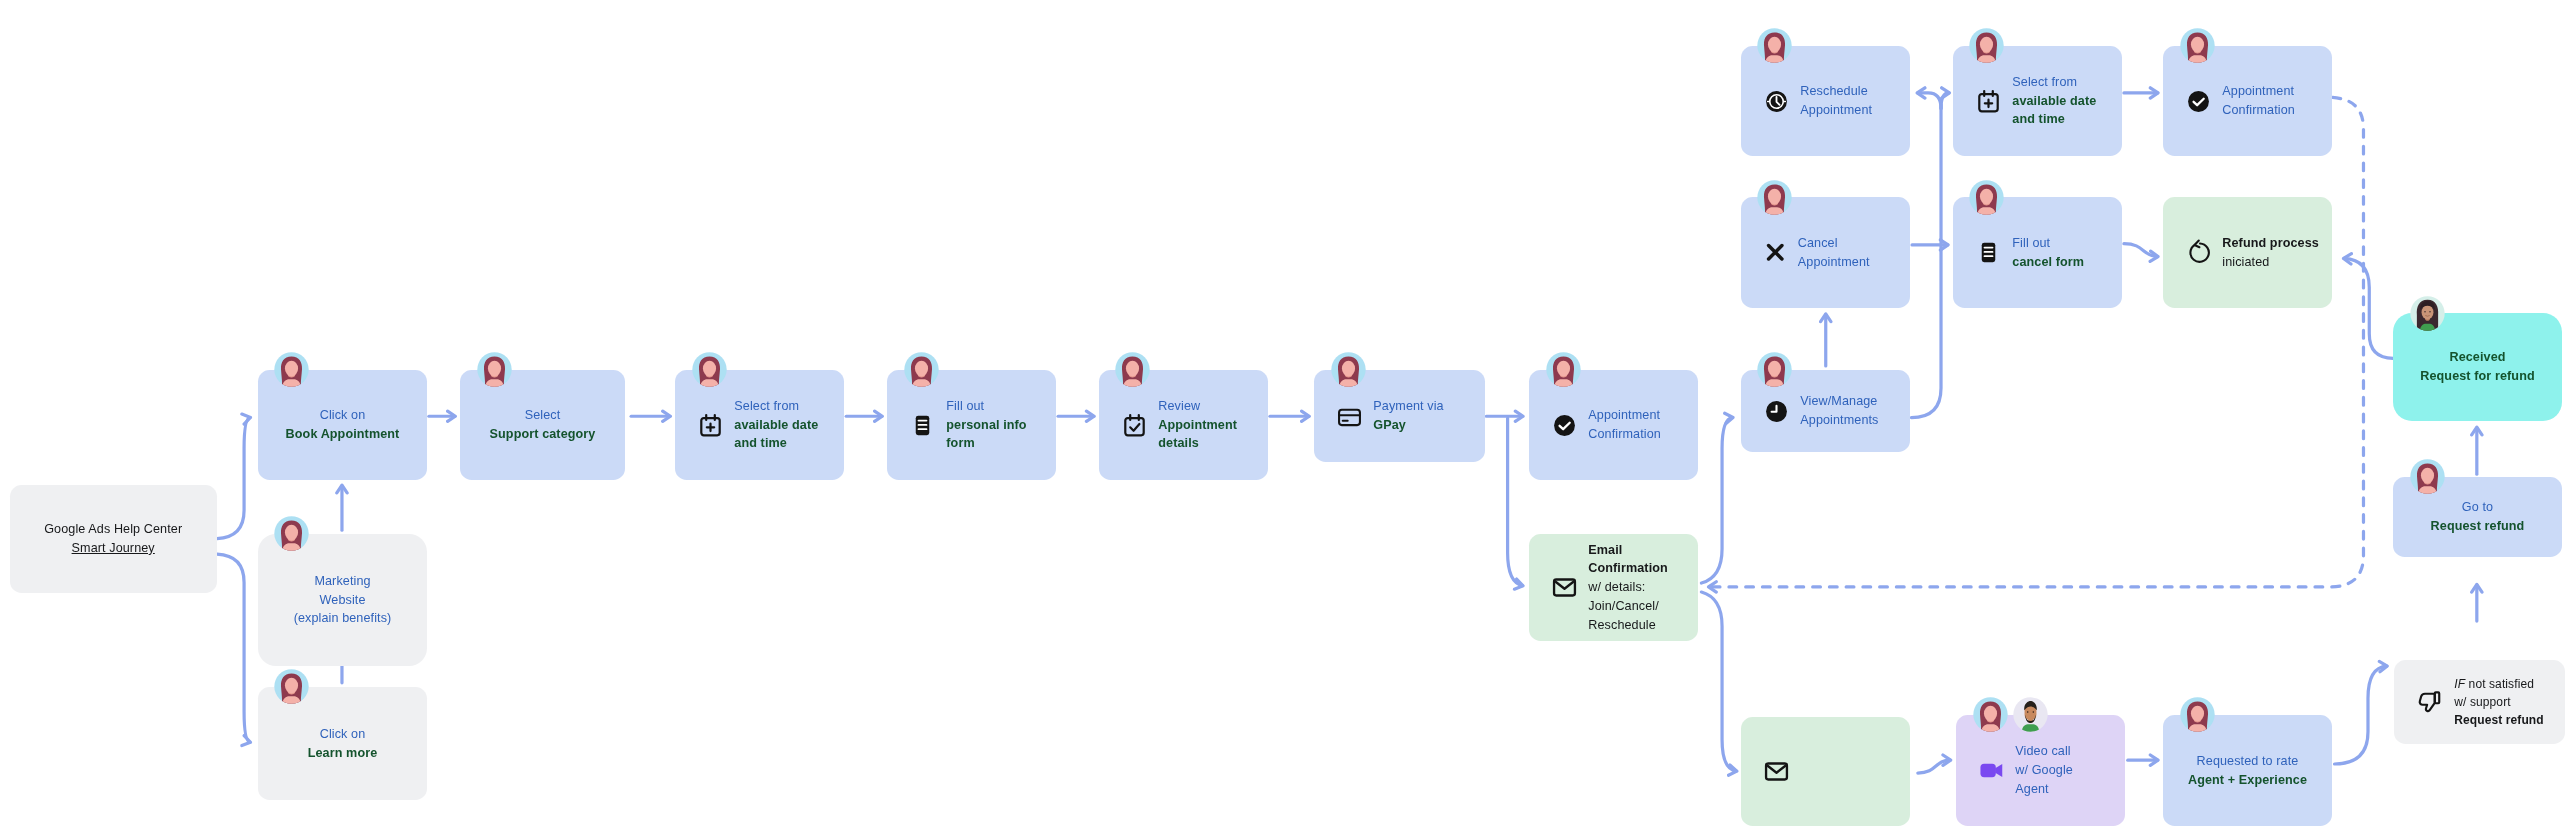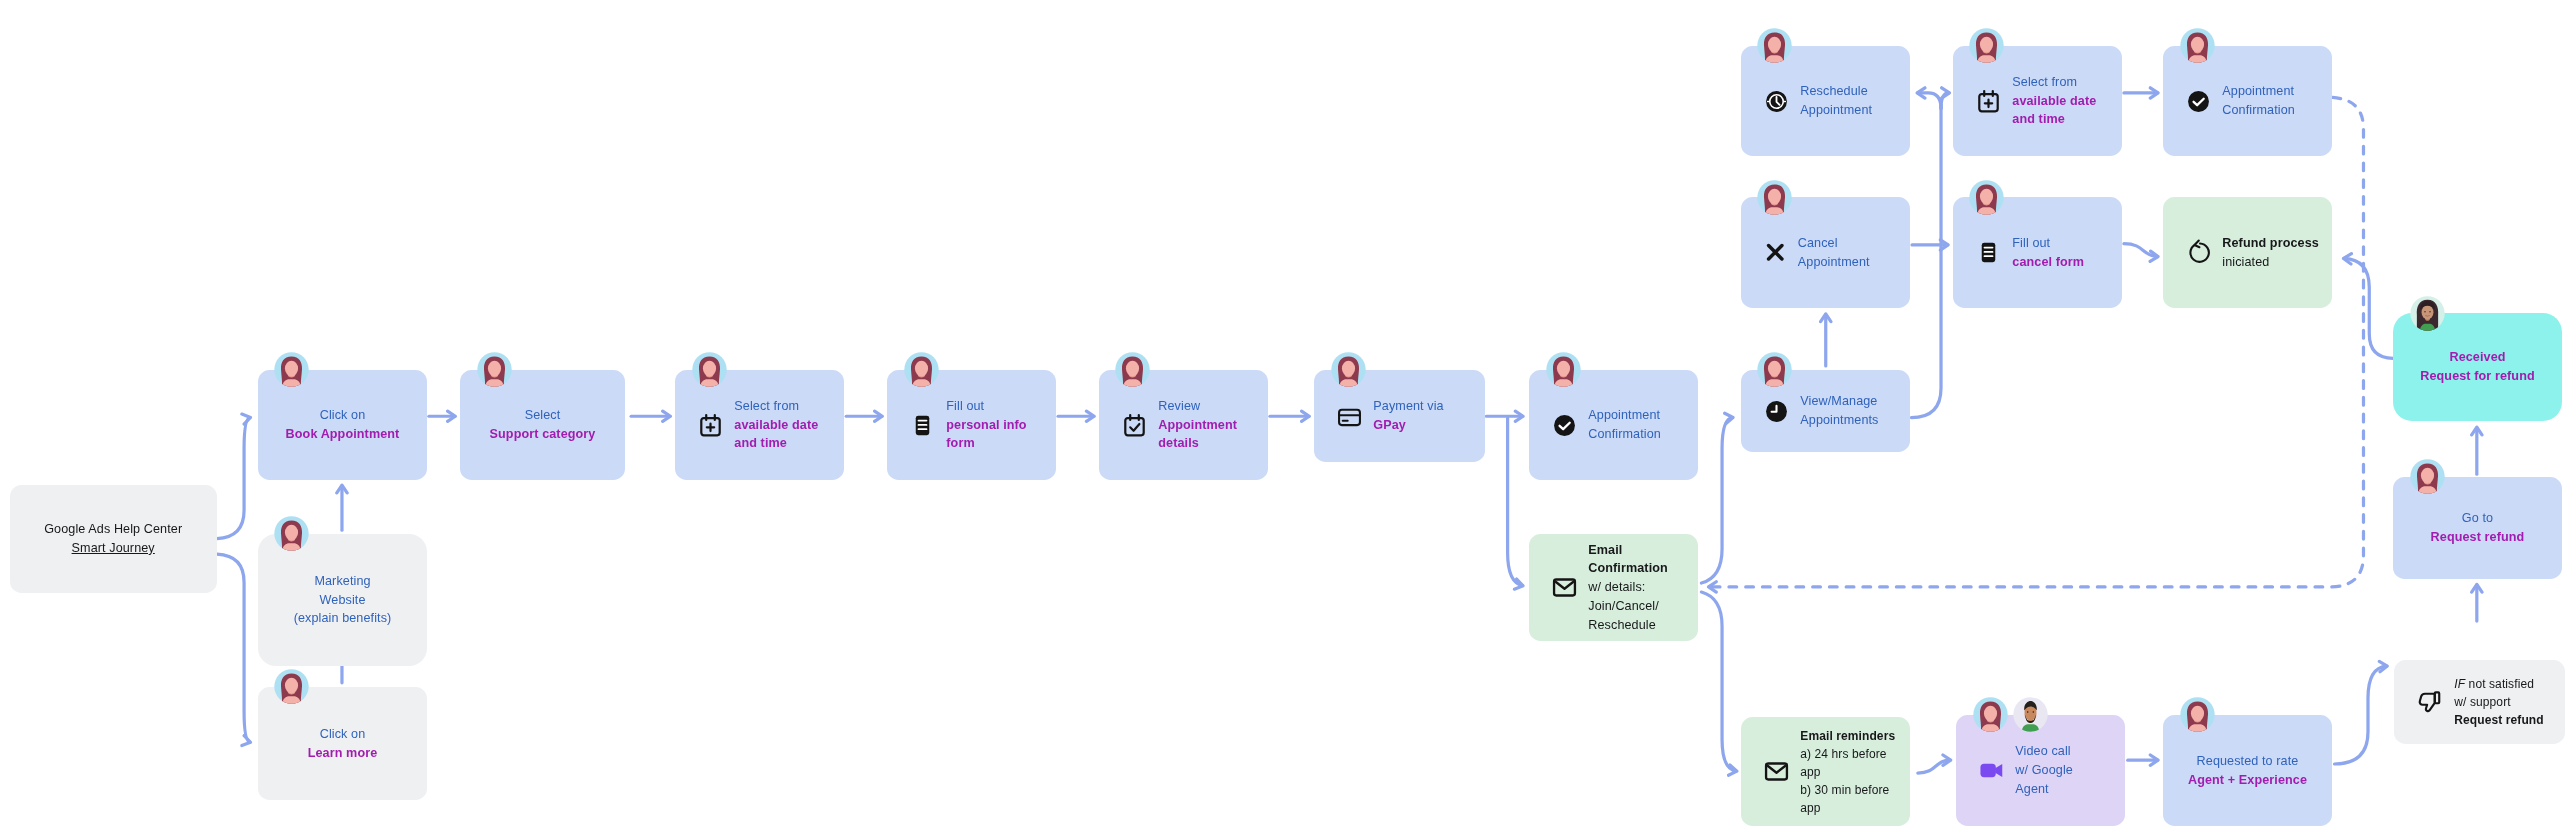--- a/index.html
+++ b/index.html
@@ -17,21 +17,21 @@
   .node.green{background:#d8eedd;}
   .node.purple{background:#ded4f6;}
   .node.cyan{background:#8ef2ec;}
   .node-body{display:flex;align-items:center;width:100%;height:100%;gap:10.3px;padding:0 9px 0 22px;box-sizing:border-box;}
   .node-body.center{justify-content:center;padding:0 6.4px;}
   .labels{font-size:12.6px;line-height:18.7px;letter-spacing:0.1px;}
   .center .labels{text-align:center;}
   .labels.blue-t{color:#2f62bb;}
   .labels.black-t{color:#17181a;}
   .labels .b{font-weight:700;}
-  .blue-t .b{color:#a21caf;}
+  .blue-t .b{color:#14532d;}
   .labels .u{text-decoration:underline;}
   .labels .it{font-style:italic;}
   .nicon{flex:0 0 auto;}
   .avatar{position:absolute;z-index:3;}
   .small-t{font-size:12px;line-height:18px;}
 </style>
 </head>
 <body>
 
 <div id="canvas">
@@ -438,21 +438,21 @@
         <div class="node-body center">
           <div class="labels blue-t">
             <div class="line b">Received</div>
             <div class="line b">Request for refund</div>
           </div>
         </div>
       </div>
       <svg width="35" height="35" class="avatar" style="left: 2410px; top: 296px;" viewBox="0 0 54 54">
         <use href="#av-agentw"></use>
       </svg>
-      <div class="node blue" style="left: 2393px; top: 477px; width: 169px; height: 102px;">
+      <div class="node blue" style="left: 2393px; top: 477px; width: 169px; height: 80px;">
         <div class="node-body center">
           <div class="labels blue-t">
             <div class="line">Go to</div>
             <div class="line b">Request refund</div>
           </div>
         </div>
       </div>
       <svg width="35" height="35" class="avatar" style="left: 2410px; top: 459px;" viewBox="0 0 54 54">
         <use href="#av-cust"></use>
       </svg>
@@ -466,25 +466,20 @@
             <div class="line">w/ support</div>
             <div class="line b">Request refund</div>
           </div>
         </div>
       </div>
       <div class="node green" style="left: 1741px; top: 717px; width: 169px; height: 109px;">
         <div class="node-body">
           <svg width="27" height="27" class="nicon" viewBox="0 0 42 42">
             <use href="#i-env"></use>
           </svg>
-          <div class="labels black-t small-t">
-            <div class="line b">Email reminders</div>
-            <div class="line">a) 24 hrs before app</div>
-            <div class="line">b) 30 min before app</div>
-          </div>
         </div>
       </div>
       <div class="node purple" style="left: 1956px; top: 715px; width: 169px; height: 111px;">
         <div class="node-body">
           <svg width="27" height="27" class="nicon" viewBox="0 0 42 42">
             <use href="#i-videocam"></use>
           </svg>
           <div class="labels blue-t">
             <div class="line">Video call</div>
             <div class="line">w/ Google</div>

